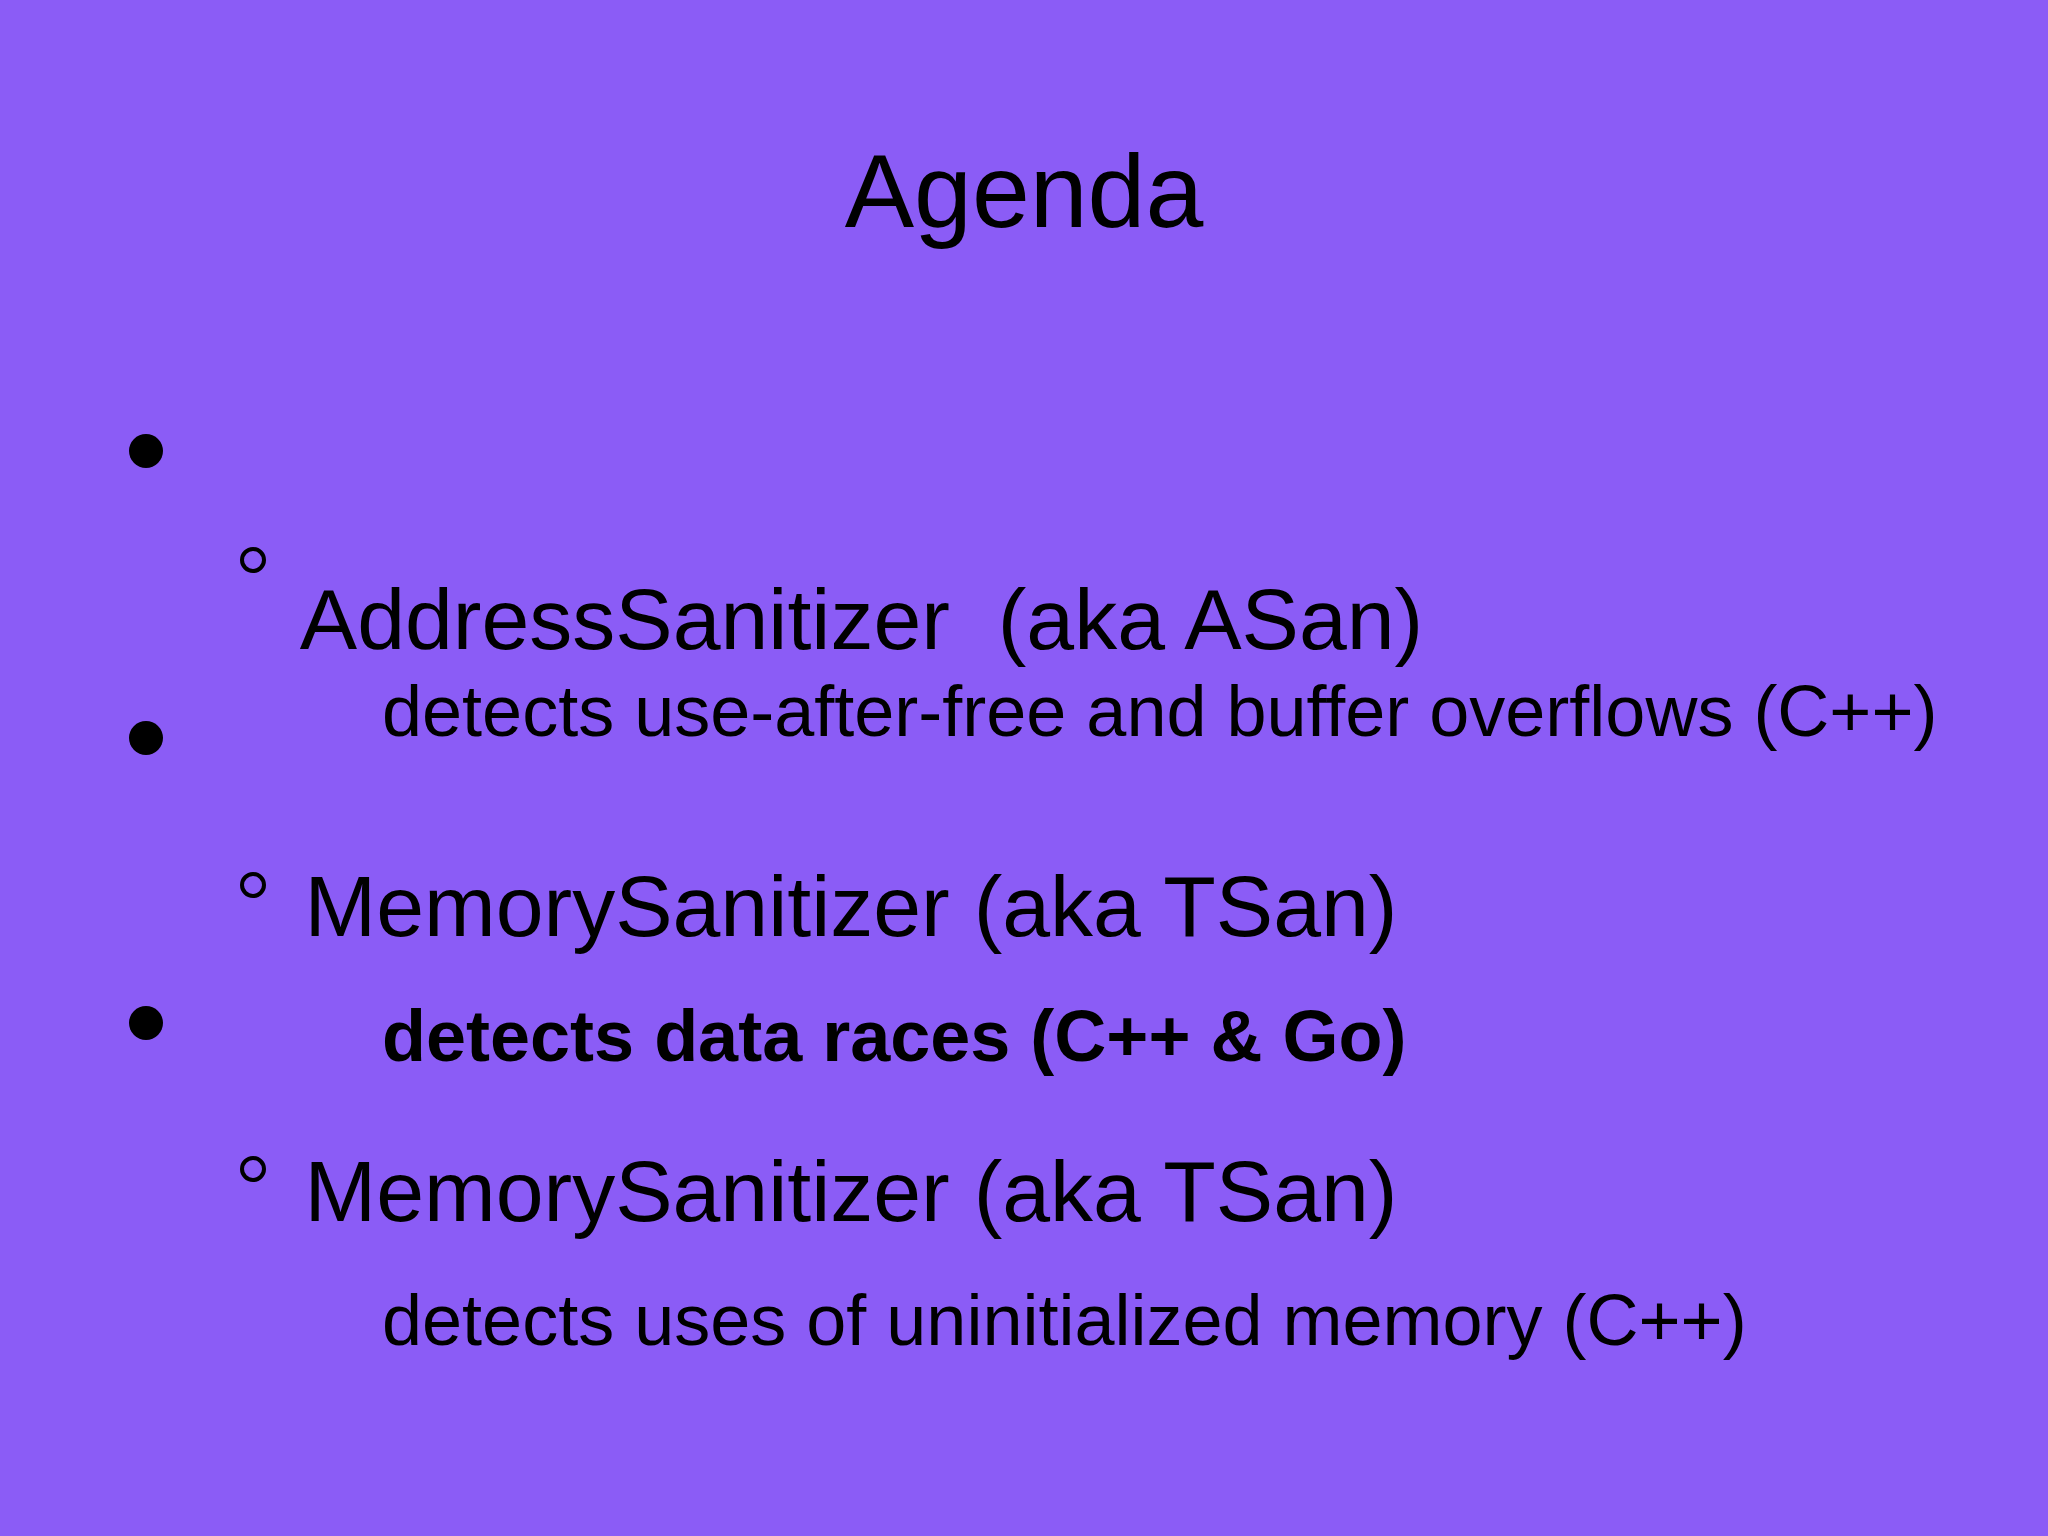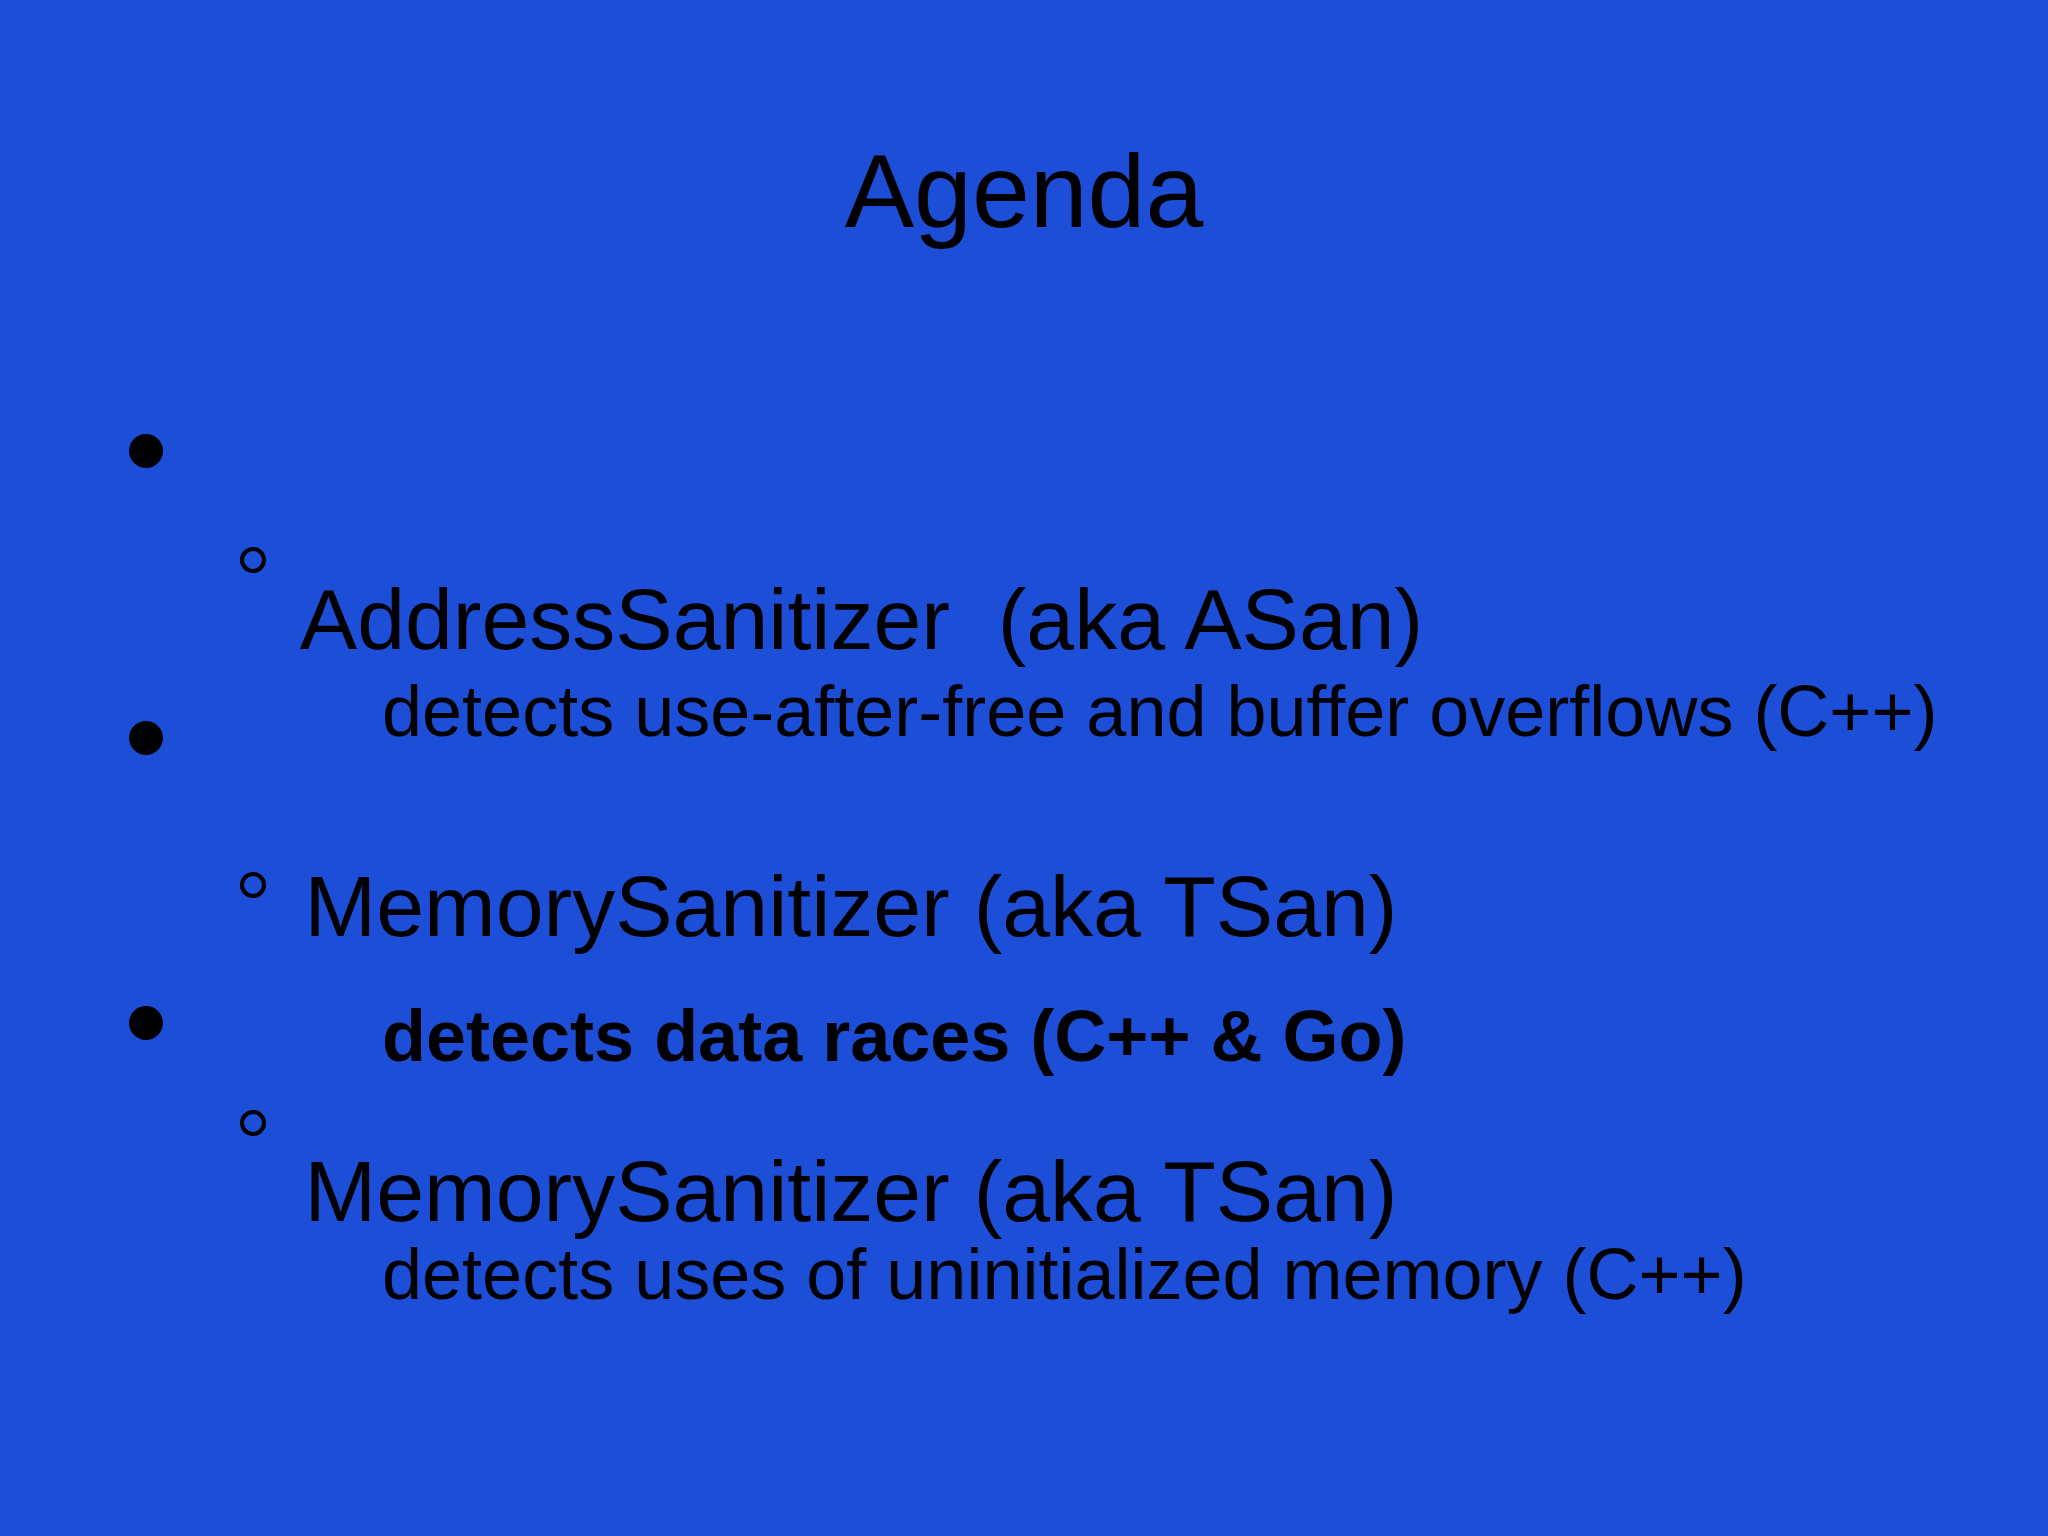--- a/index.html
+++ b/index.html
@@ -3,21 +3,21 @@
 <meta charset="utf-8">
 <style>
   html, body {
     margin: 0;
     padding: 0;
   }
   .slide {
     position: relative;
     width: 2048px;
     height: 1536px;
-    background: #1d4ed8;
+    background: #8b5cf6;
     color: #000000;
     font-family: "Liberation Sans", sans-serif;
     overflow: hidden;
   }
   .title {
     position: absolute;
     top: 139px;
     left: 0;
     width: 2048px;
     text-align: center;
@@ -57,21 +57,21 @@
     height: 18px;
     border: 4px solid #000000;
     border-radius: 50%;
     background: transparent;
   }
   .row1-l1 { top: 404px; text-align: center; }
   .row1-l2 { top: 531px; }
   .row2-l1 { top: 691px; }
   .row2-l2 { top: 856px; font-weight: bold; }
   .row3-l1 { top: 976px; }
-  .row3-l2 { top: 1094px; }
+  .row3-l2 { top: 1140px; }
 </style>
 </head>
 <body>
 
 <div class="slide">
 
   <h1 class="title">Agenda</h1>
 
   <div class="l1-row row1-l1">
     <span class="dot"></span>

